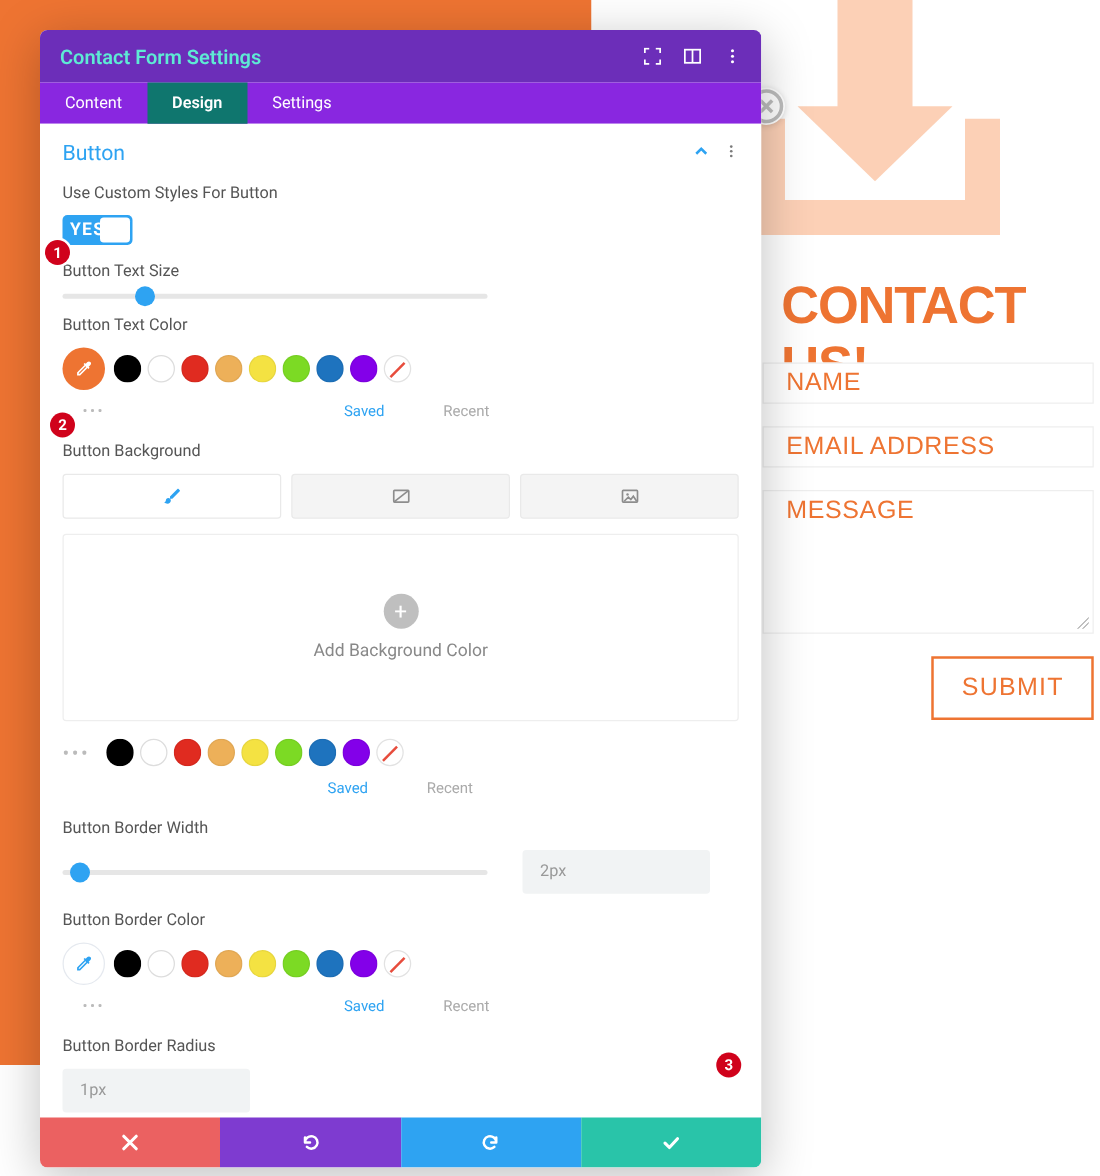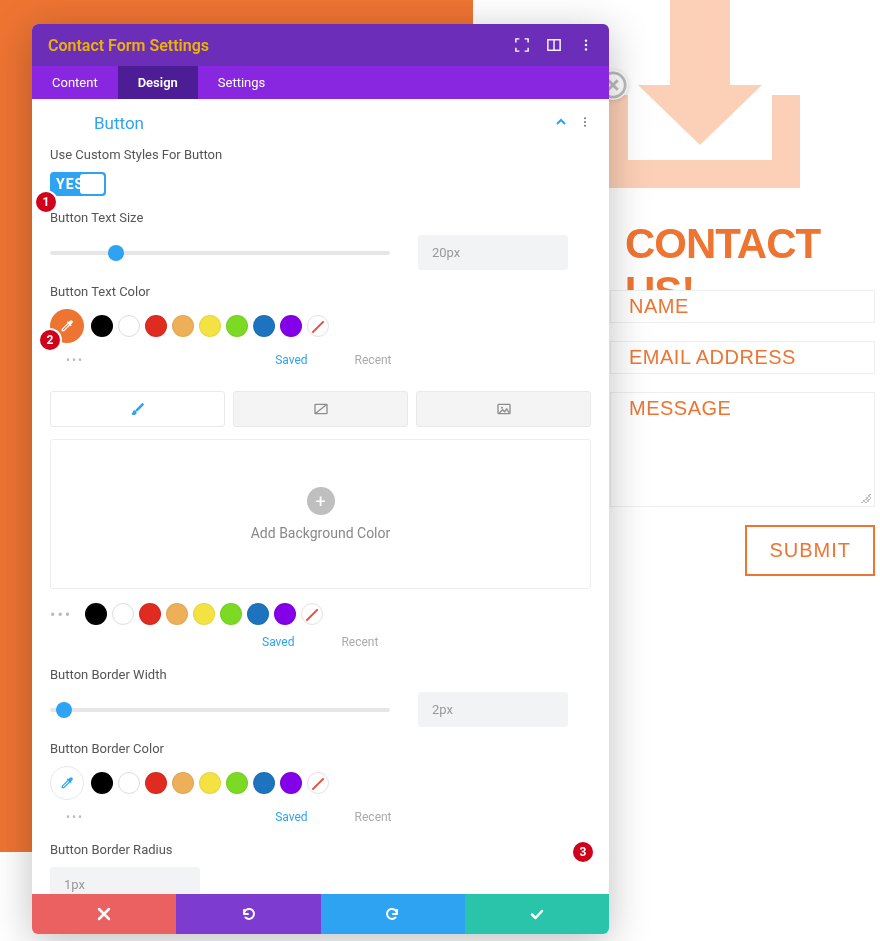--- a/index.html
+++ b/index.html
@@ -21,34 +21,34 @@
   .contact-form { position:absolute; left:610px; top:290px; width:265px; }
   .cf-row { border:1px solid #eee; padding:4px 18px; margin-bottom:18px; font-family:"Arial Narrow", Arial, sans-serif; font-stretch:condensed; font-size:20px; letter-spacing:0.5px; color:#ee7432; background:#fff;}
   .cf-msg { height:115px; position:relative;}
   .cf-msg::after{content:""; position:absolute; right:3px; bottom:3px; width:10px; height:10px; background:linear-gradient(135deg, transparent 50%, #c0c0c0 50%, #c0c0c0 60%, transparent 60%, transparent 70%, #c0c0c0 70%, #c0c0c0 80%, transparent 80%);}
   .cf-submit { float:right; border:2px solid #ee7432; color:#ee7432; background:#fff; font-family:"Arial Narrow", Arial, sans-serif; font-stretch:condensed; font-size:20px; letter-spacing:1px; padding:12px 22px; cursor:pointer;}
 
   .bg-close { position:absolute; left:598px; top:70px; width:30px; height:30px; border-radius:50%; background:#fff; box-shadow:0 1px 5px rgba(0,0,0,.15); color:#bdbdbd; display:flex; align-items:center; justify-content:center; font-size:17px;}
 
   
   .modal { position:absolute; left:32px; top:24px; width:577px; background:#fff; box-shadow:0 8px 40px rgba(0,0,0,.25); border-radius:6px; overflow:hidden;}
-  .modal-header { background:#6c2eb9; color:#eab308; height:42px; display:flex; align-items:center; justify-content:space-between; padding:0 16px;}
+  .modal-header { background:#6c2eb9; color:#5eead4; height:42px; display:flex; align-items:center; justify-content:space-between; padding:0 16px;}
   .modal-header h2{ font-size:16px; font-weight:600;}
   .hdr-icons { display:flex; gap:18px; align-items:center;}
   .hdr-icons span{ cursor:pointer; font-size:14px; display:inline-flex;}
   .hdr-icons svg{ width:14px; height:14px; fill:#fff;}
 
   .modal-tabs { background:#8927e0; display:flex;}
   .modal-tabs .tab { padding:9px 20px; color:#fff; font-size:13px; cursor:pointer;}
-  .modal-tabs .tab.active { background:#4c1d95; font-weight:600;}
+  .modal-tabs .tab.active { background:#0f766e; font-weight:600;}
 
   .panel-body { background:#fff; max-height:795px; overflow:hidden;}
 
   .section-head { display:flex; align-items:center; justify-content:space-between; padding:14px 18px 6px;}
-  .section-head .title{ color:#2ea3f2; font-size:17px; font-weight:400;margin-left:44px;}
+  .section-head .title{ color:#2ea3f2; font-size:17px; font-weight:400;}
   .section-head .ctl { display:flex; gap:12px; color:#2ea3f2; font-size:13px;}
   .section-head .ctl span{cursor:pointer;}
 
   .option { padding:8px 18px 6px;}
   .option-label { color:#555; font-size:13px; margin-bottom:10px; display:block;}
 
   
   .toggle { position:relative; width:56px; height:24px; border-radius:4px; background:#2ea3f2; display:inline-flex; align-items:center;}
   .toggle .txt{ color:#fff; font-size:14px; font-weight:700; margin-left:6px; letter-spacing:1px;}
   .toggle .knob{ position:absolute; right:2px; top:2px; width:24px; height:20px; border-radius:3px; background:#fff;}
@@ -189,21 +189,20 @@
       <div class="toggle">
         <span class="txt">YES</span>
         <span class="knob"></span>
       </div>
     </div>
 
     <div class="option">
       <span class="option-label">Button Text Size</span>
       <div class="slider-row">
         <input type="range" min="0" max="100" value="18" class="slider" style="">
-        <input class="valuebox" value="20px" style="">
       </div>
     </div>
 
     <div class="option">
       <span class="option-label">Button Text Color</span>
       <div class="swatch-row">
         <div class="picker-btn picker-orange">
           <svg viewBox="0 0 24 24">
               <path d="M20 4c-1-1-2.6-1-3.6 0l-2.1 2.1-1.1-1.1-1.4 1.4 1.1 1.1L4 16.4V20h3.6l8.9-8.9 1.1 1.1 1.4-1.4-1.1-1.1L20 7.6c1-1 1-2.6 0-3.6zM7 18H6v-1l8-8 1 1-8 8z"></path>
             </svg>
@@ -220,20 +219,21 @@
       </div>
       <div class="swatch-sub">
         <span class="dots">•••</span>
         <span class="spacer"></span>
         <span class="saved">Saved</span>
         <span class="recent">Recent</span>
       </div>
     </div>
 
     <div class="option">
+      <span class="option-label">Button Background</span>
       <div class="bg-tabs">
         <div class="bg-tab active">
             <svg viewBox="0 0 24 24">
               <path d="M7 14c-1.7 0-3 1.3-3 3 0 1.3-1.2 2-2 2 .9 1.2 2.5 2 4 2 2.2 0 4-1.8 4-4 0-1.7-1.3-3-3-3zm13.7-9.3l-1.4-1.4c-.4-.4-1-.4-1.4 0L9 12.2V15h2.8l8.9-8.9c.4-.4.4-1 0-1.4z"></path>
             </svg>
           </div>
         <div class="bg-tab">
             <svg viewBox="0 0 24 24">
               <rect x="3" y="5" width="18" height="14" rx="1" fill="none" stroke="#8d8d8d" stroke-width="2"></rect>
               <path d="M3 19L21 5" stroke="#8d8d8d" stroke-width="2"></path>

